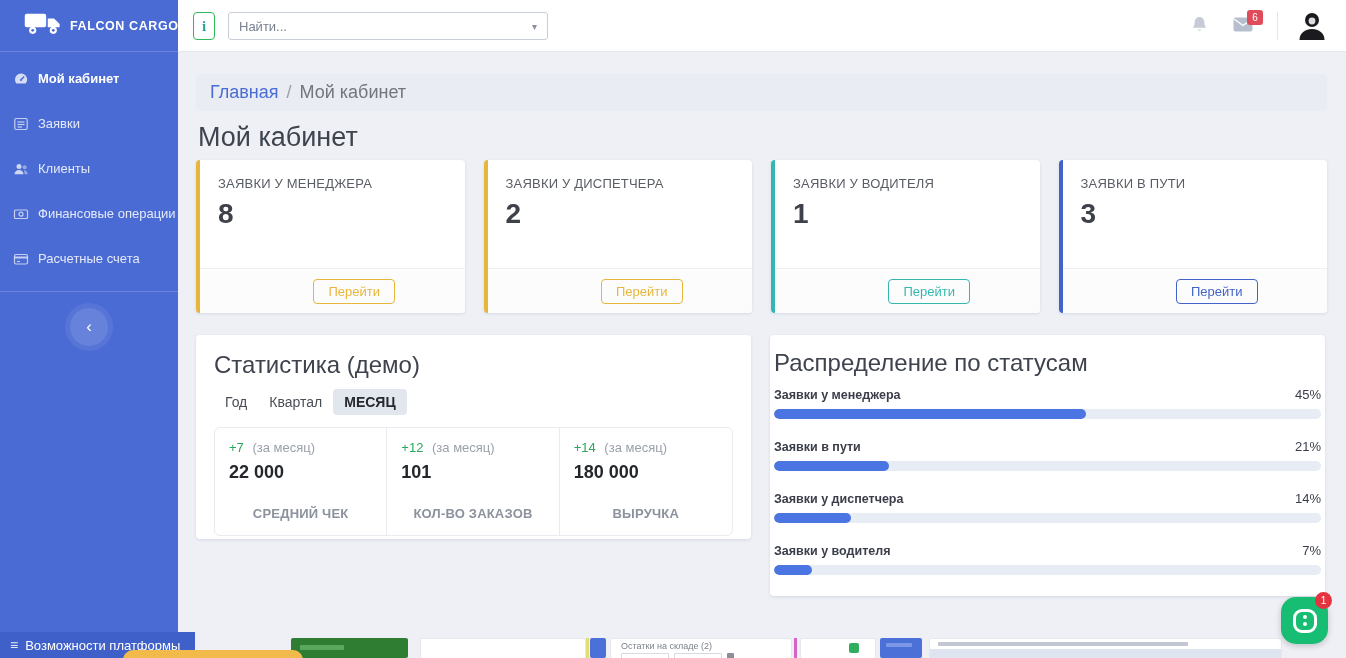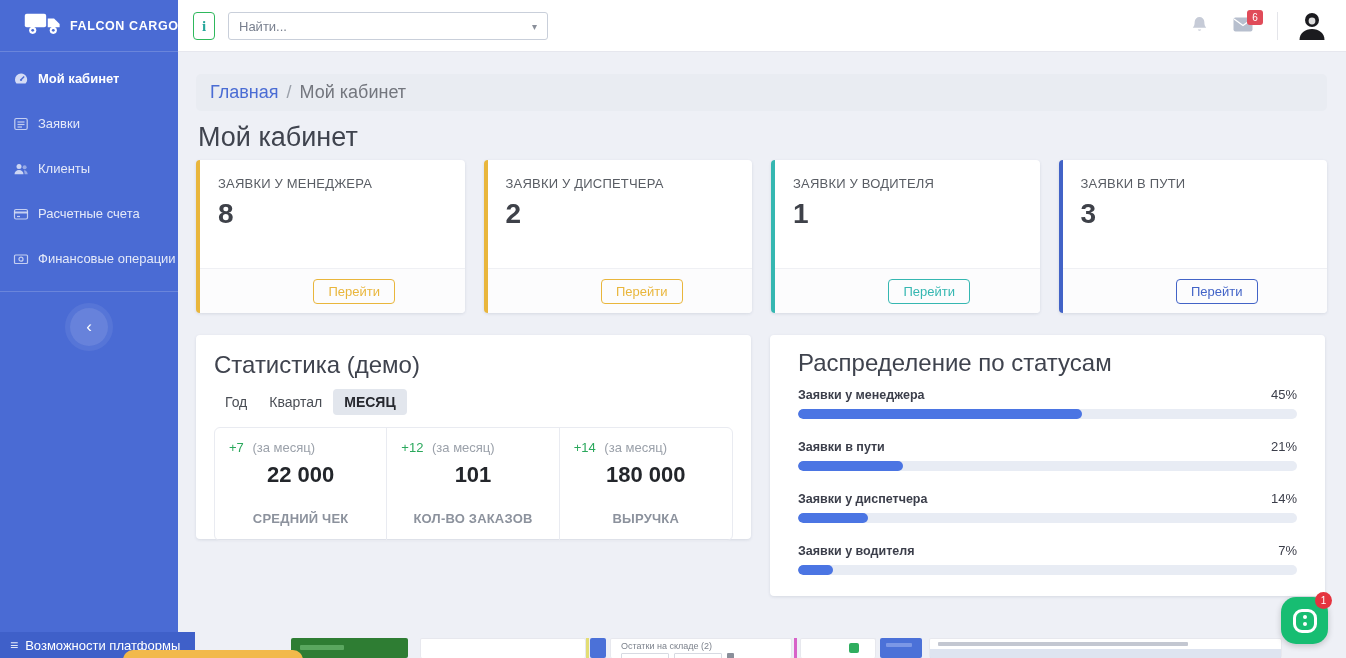--- a/index.html
+++ b/index.html
@@ -114,24 +114,24 @@
   .tab.active { background:#e2e6ed; color:#26282e; font-weight:bold; }
   .metrics-box {
     margin-top:12px; border:1px solid #e9ebf1; border-radius:6px;
     display:grid; grid-template-columns:1fr 1fr 1fr;
   }
   .metric { padding:12px 14px 14px 14px; border-right:1px solid #e9ebf1; }
   .metric:last-child { border-right:none; }
   .metric-delta-row { font-size:13px; }
   .metric-delta { color:#2aa85c; }
   .metric-period { color:#9ba1aa; margin-left:5px; }
-  .metric-value { text-align:center; font-size:22px; font-weight:bold; color:#23262b; margin-top:7px; }
+  .metric-value { text-align:left; font-size:18px; font-weight:bold; color:#23262b; margin-top:7px; }
   .metric-label { text-align:center; font-size:13px; font-weight:bold; color:#8c929d; margin-top:23px; letter-spacing:.2px; }
 
-  .dist-panel { left:592px; top:283px; width:555px; height:261px; padding:14px 28px; }
+  .dist-panel { left:592px; top:283px; width:555px; height:261px; padding:14px 4px; }
   .dist-rows { margin-top:10px; }
   .dist-row { margin-bottom:20px; }
   .dist-row-head { display:flex; justify-content:space-between; align-items:baseline; }
   .dist-label { font-size:12.5px; font-weight:bold; color:#3b3e4a; }
   .dist-pct { font-size:13px; color:#3b3e4a; }
   .bar-track { margin-top:7px; height:10px; border-radius:5px; background:#e8ecf4; overflow:hidden; }
   .bar-fill { height:100%; border-radius:5px; background:#4b75e3; width:0; }
 
   
   .yellow-blob {
@@ -215,34 +215,34 @@
       <svg class="nav-icon" viewBox="0 0 16 16" fill="#fff">
         <circle cx="6" cy="5.6" r="2.5" fill-opacity=".85"></circle>
         <path d="M1.5 13.3c0-2.6 2-4.2 4.5-4.2s4.5 1.6 4.5 4.2z" fill-opacity=".85"></path>
         <circle cx="11.6" cy="6.2" r="2" fill-opacity=".5"></circle>
         <path d="M11 9.2c2 .1 3.7 1.6 3.7 4.1h-3z" fill-opacity=".5"></path>
       </svg>
       <span>Клиенты</span>
     </div>
     <div class="nav-item">
       <svg class="nav-icon" viewBox="0 0 16 16" fill="none" stroke="#fff" stroke-opacity=".8" stroke-width="1.2">
-        <rect x="1.5" y="3.5" width="13" height="9.5" rx="1.5"></rect>
-        <line x1="1.5" y1="6.5" x2="14.5" y2="6.5" stroke-width="2"></line>
-        <line x1="4" y1="10.5" x2="7" y2="10.5"></line>
-      </svg>
-      <span>Расчетные счета</span>
-    </div>
-    <div class="nav-item">
-      <svg class="nav-icon" viewBox="0 0 16 16" fill="none" stroke="#fff" stroke-opacity=".8" stroke-width="1.2">
         <rect x="1.5" y="4" width="13" height="8.5" rx="1"></rect>
         <circle cx="8" cy="8.2" r="2"></circle>
         <line x1="3.8" y1="8.2" x2="3.8" y2="8.3"></line>
           <line x1="12.2" y1="8.2" x2="12.2" y2="8.3"></line>
       </svg>
       <span>Финансовые операции</span>
+    </div>
+    <div class="nav-item">
+      <svg class="nav-icon" viewBox="0 0 16 16" fill="none" stroke="#fff" stroke-opacity=".8" stroke-width="1.2">
+        <rect x="1.5" y="3.5" width="13" height="9.5" rx="1.5"></rect>
+        <line x1="1.5" y1="6.5" x2="14.5" y2="6.5" stroke-width="2"></line>
+        <line x1="4" y1="10.5" x2="7" y2="10.5"></line>
+      </svg>
+      <span>Расчетные счета</span>
     </div>
   </nav>
 
   <hr class="side-divider">
   <button class="collapse-btn">
     <span>‹</span>
   </button>
 
   <div class="sidebar-footer">
     <span class="hamburger">≡</span>

